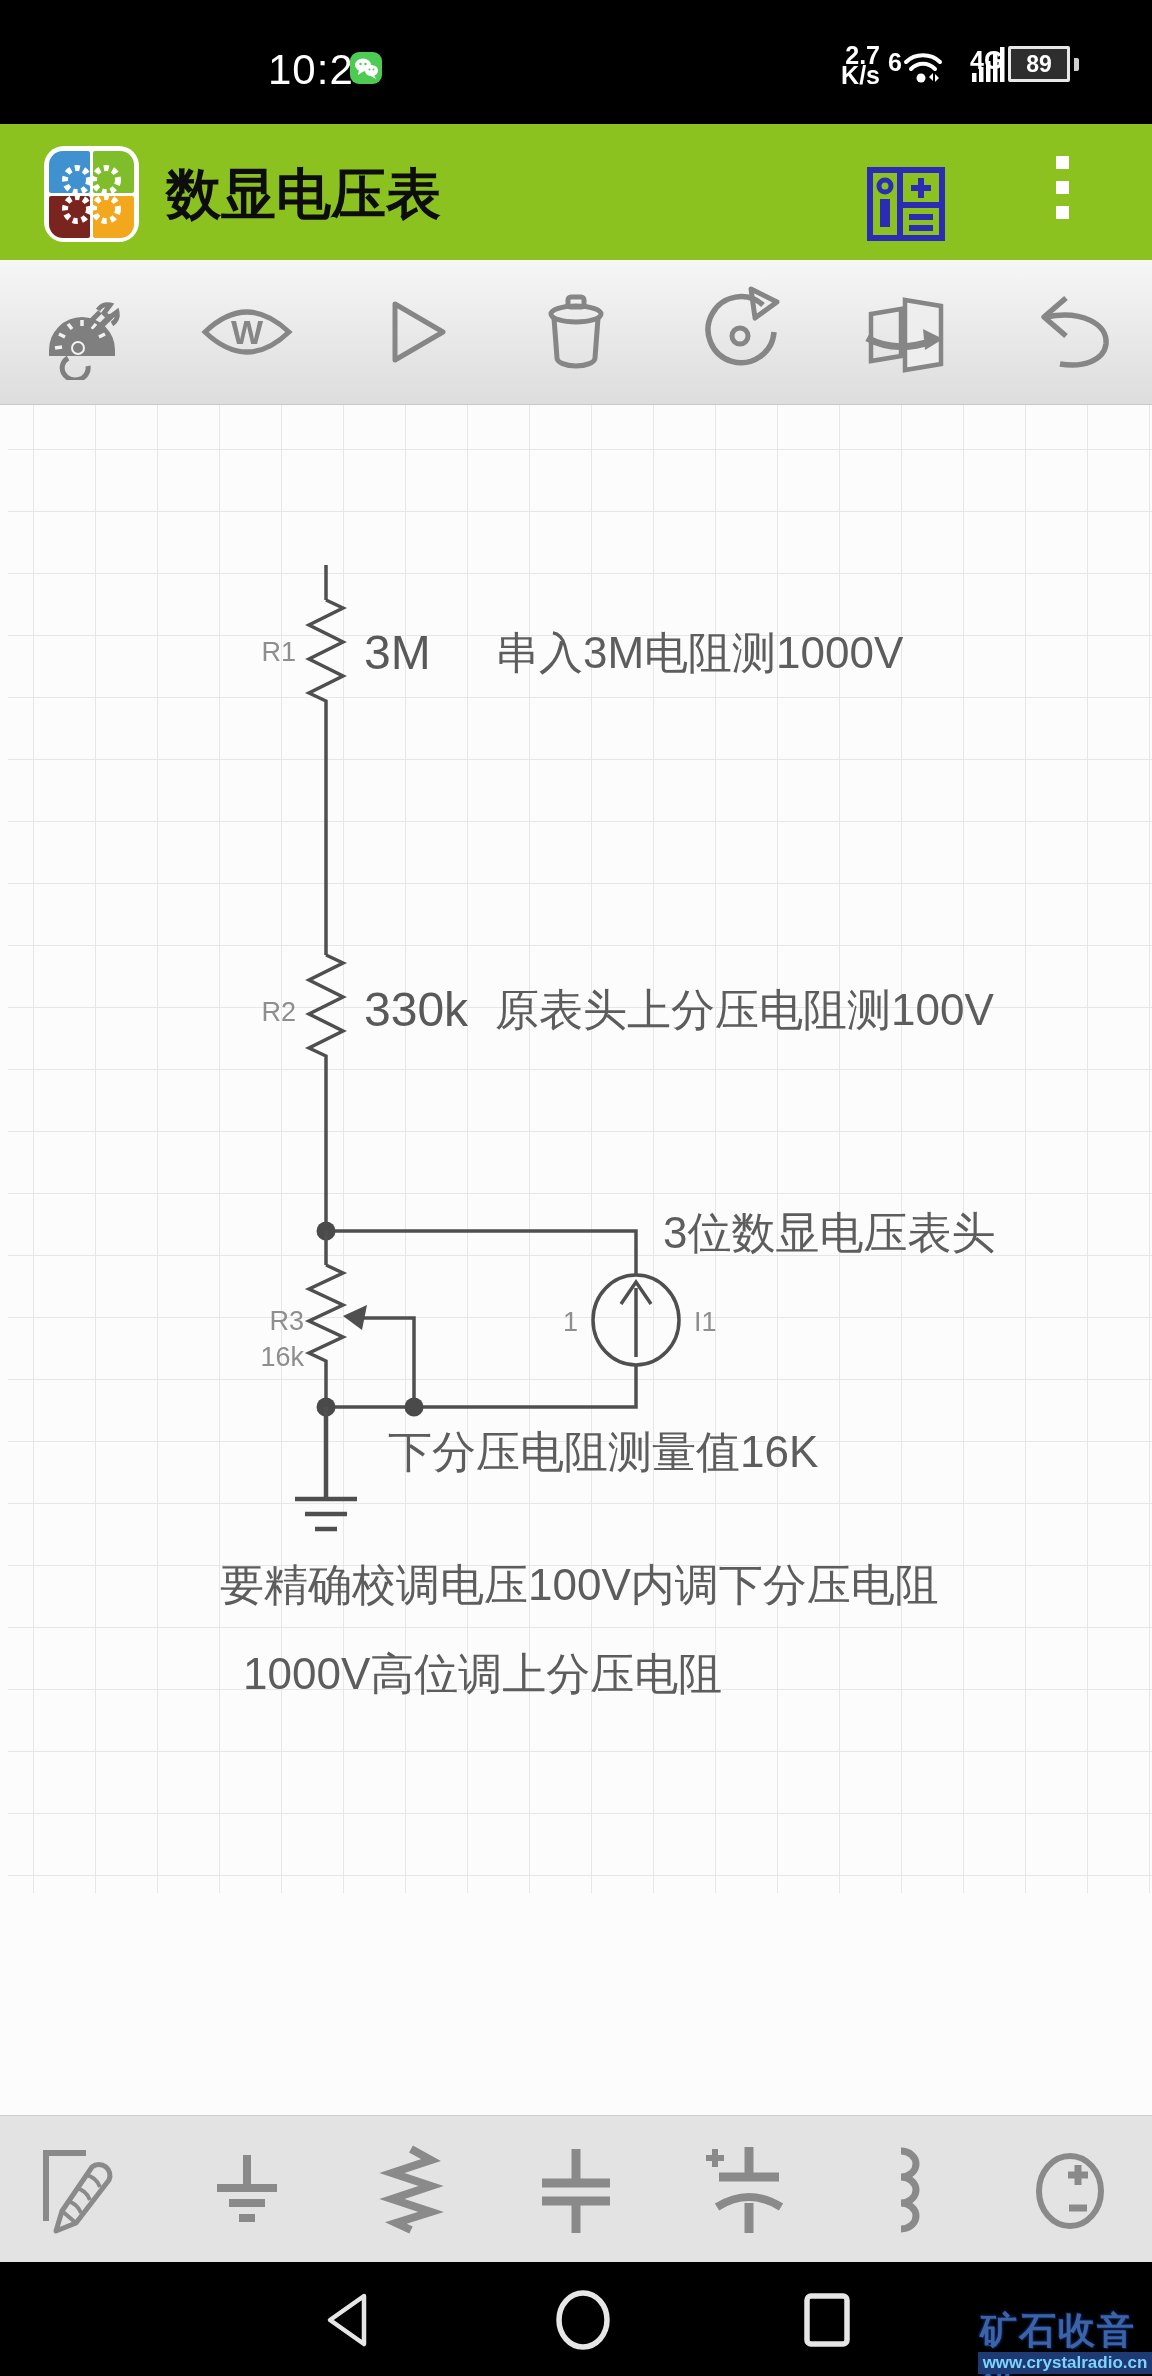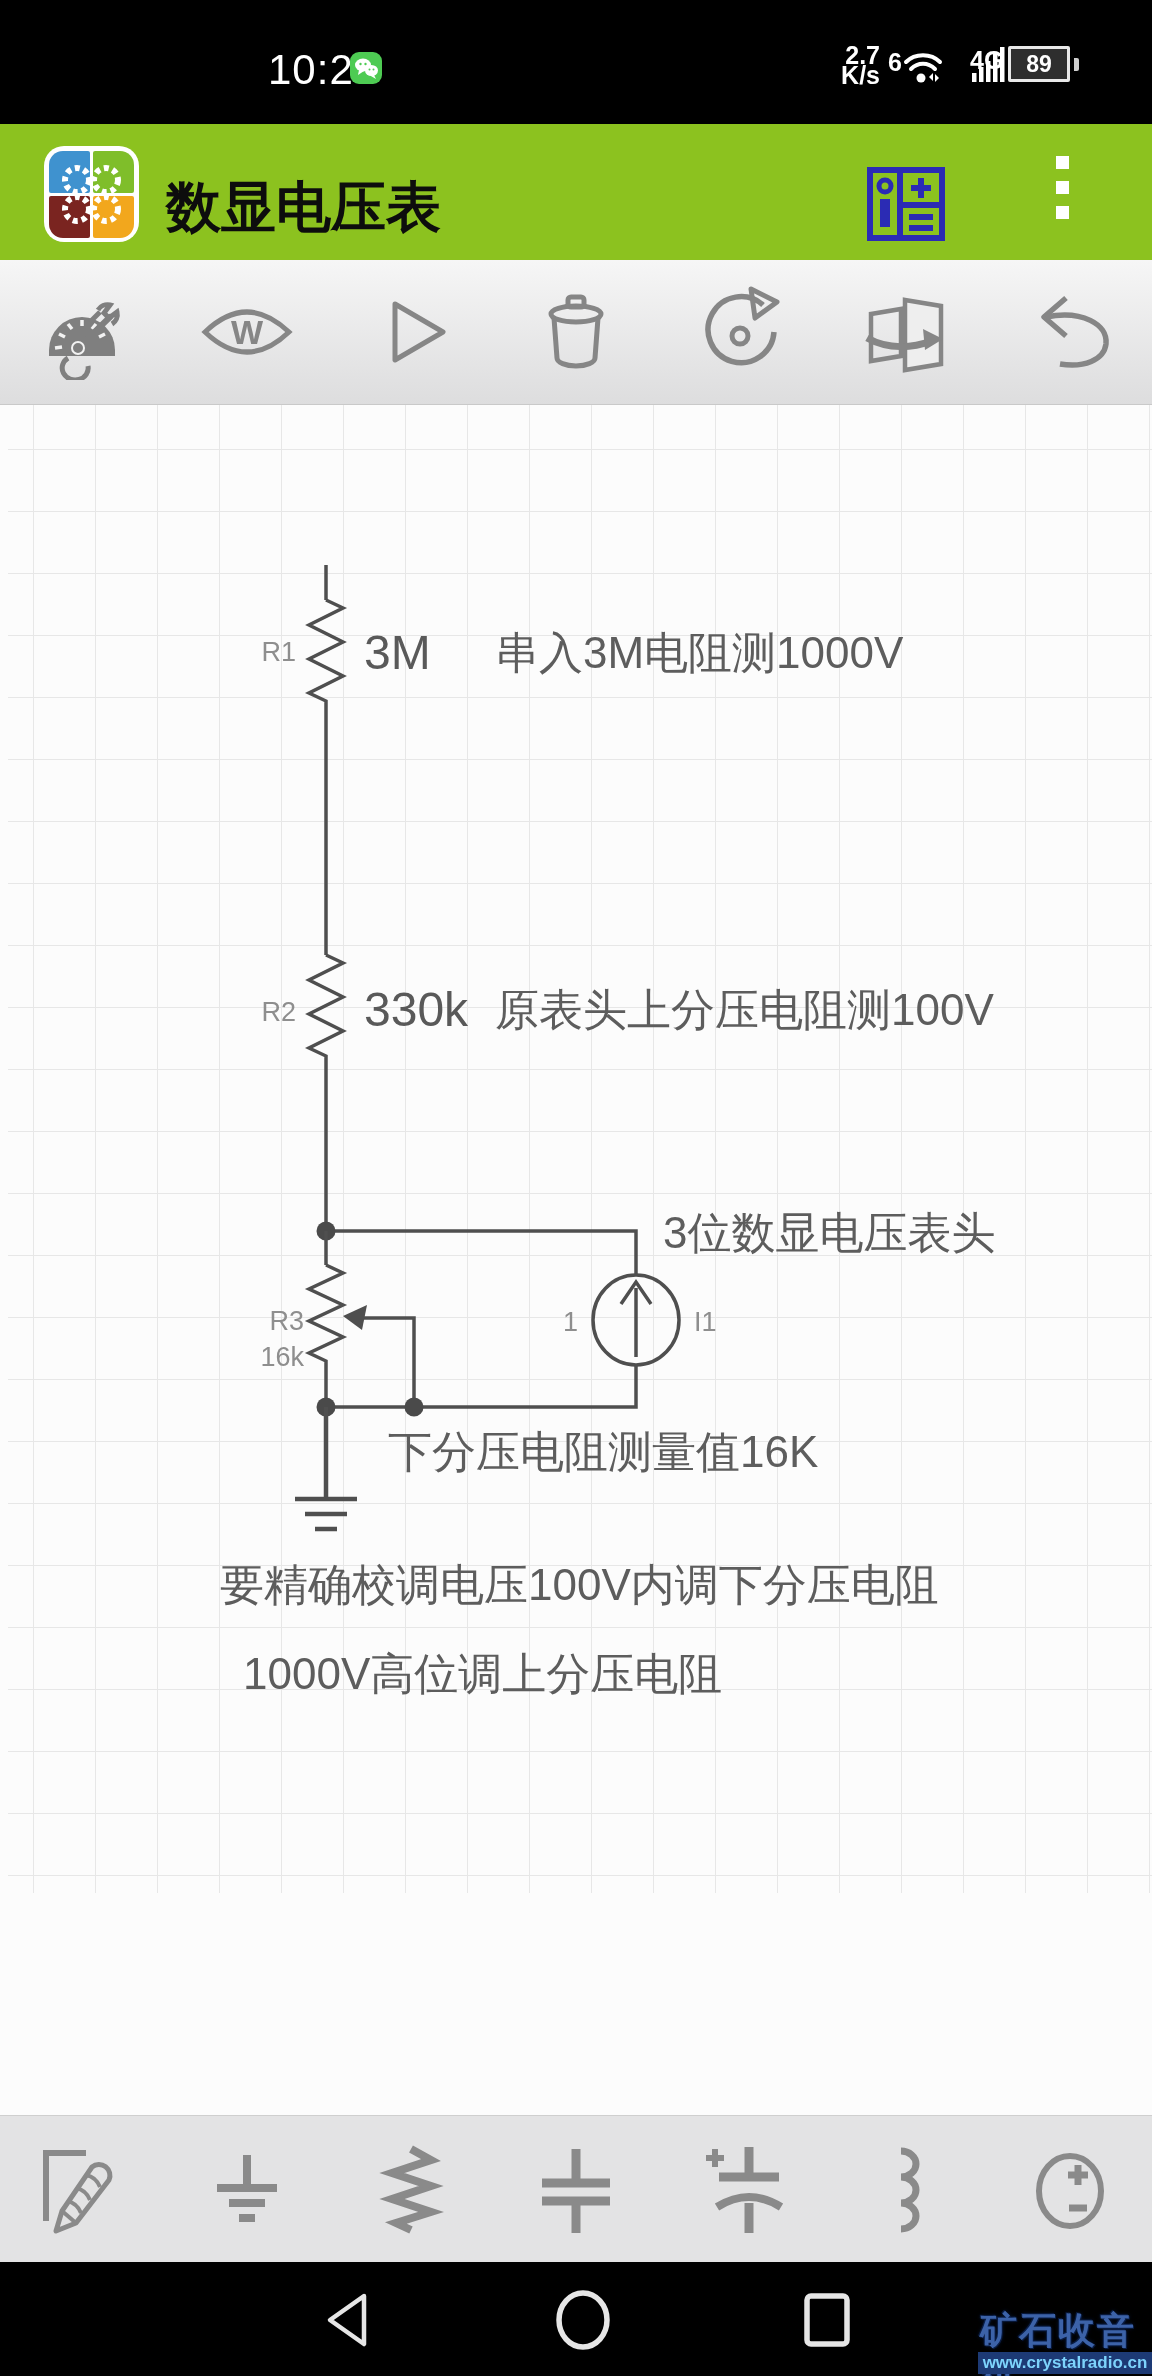--- a/index.html
+++ b/index.html
@@ -17,21 +17,21 @@
   #type-4g{left:944px;top:46px;color:#fff;font-size:25px;font-weight:700;margin-left:26px;}
   #battery{left:1008px;top:46px;width:62px;height:36px;border:3px solid #e8e8e8;border-radius:2px;
            background:#2e2e2e;color:#fff;font-size:23px;font-weight:700;text-align:center;line-height:31px;}
   #battery-nub{left:1074px;top:58px;width:5px;height:13px;background:#cfcfcf;border-radius:0 2px 2px 0;}
 
   
   #app-bar{left:0;top:124px;width:1152px;height:136px;background:#8cc21f;}
   #app-icon{left:44px;top:22px;width:95px;height:96px;background:#fff;border-radius:20px;padding:5px;}
   #app-icon .q{position:absolute;width:41px;height:42px;}
   #app-icon .q svg{position:absolute;left:0;top:0;}
-  #app-title{left:166px;top:34px;color:#0d0d0d;font-size:55px;font-weight:600;margin-top:13px;}
+  #app-title{left:166px;top:34px;color:#0d0d0d;font-size:55px;font-weight:600;}
   #overflow span{position:absolute;left:0;width:13px;height:13px;background:#fff;}
 
   
   #top-toolbar{left:0;top:260px;width:1152px;height:145px;
       background:linear-gradient(#f6f6f6,#ddddde);border-bottom:1px solid #c9c9c9;
       display:flex;align-items:center;justify-content:space-around;}
   #bottom-toolbar{left:0;top:2115px;width:1152px;height:147px;background:#e3e3e4;
       border-top:1px solid #cfcfcf;display:flex;align-items:center;justify-content:space-around;}
   .tool-btn{width:120px;height:120px;display:flex;align-items:center;justify-content:center;background:transparent;border:0;padding:0;}
 

